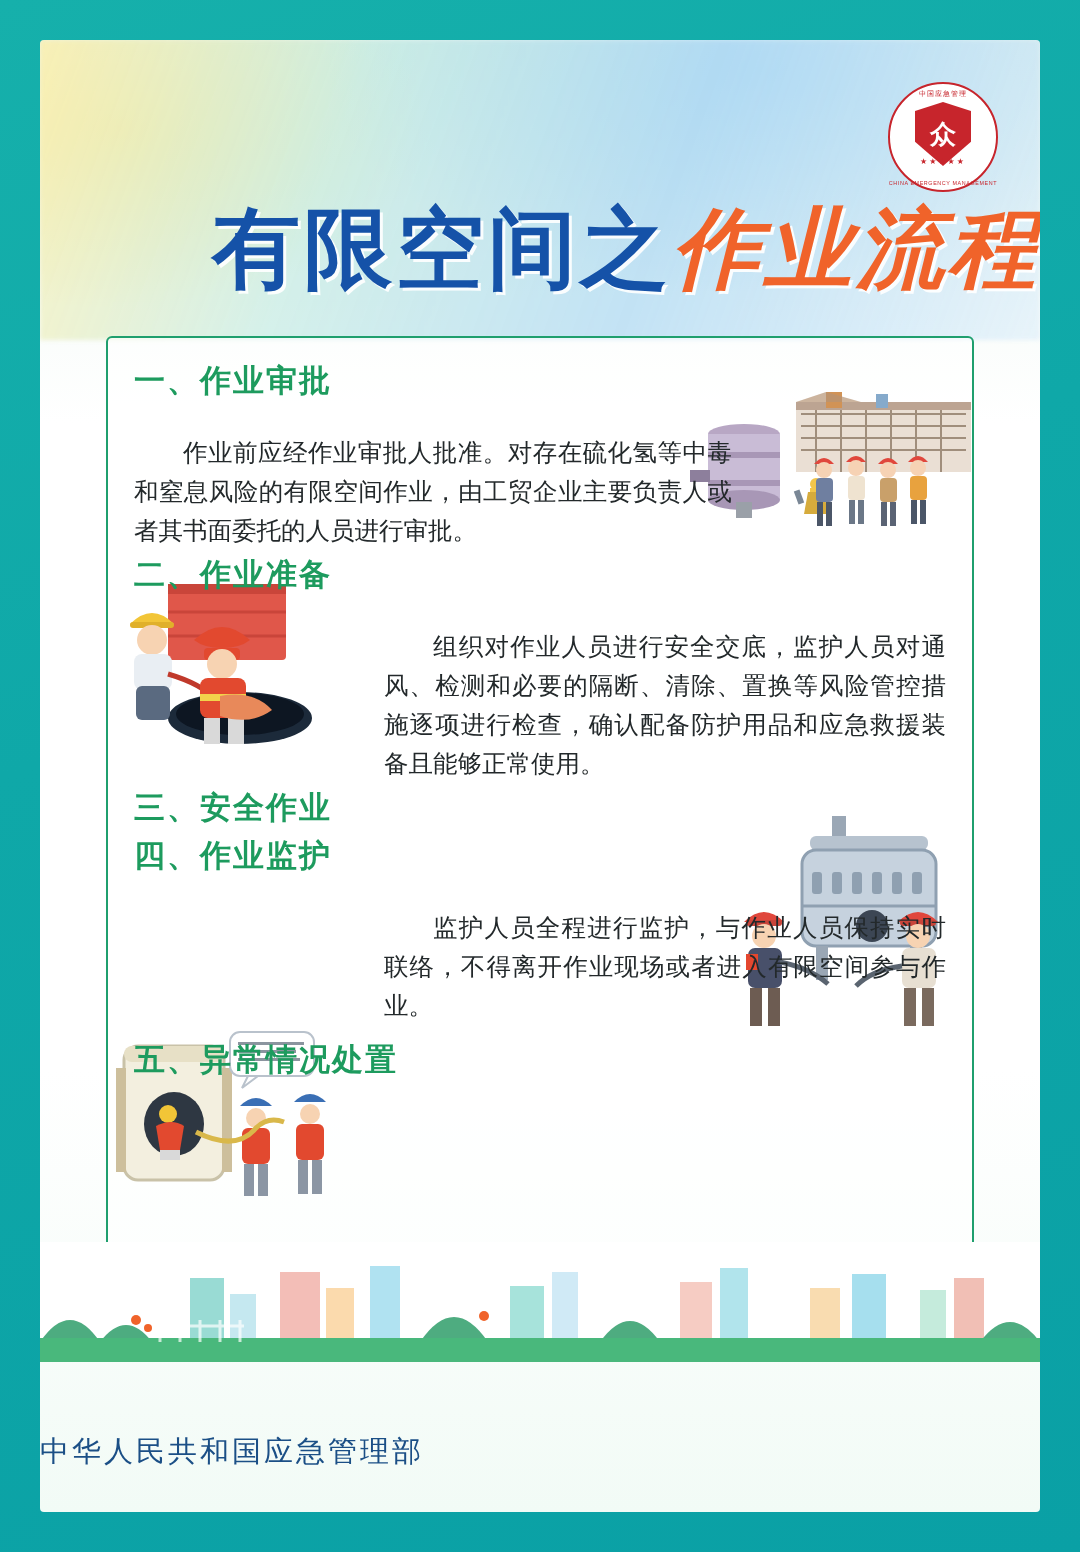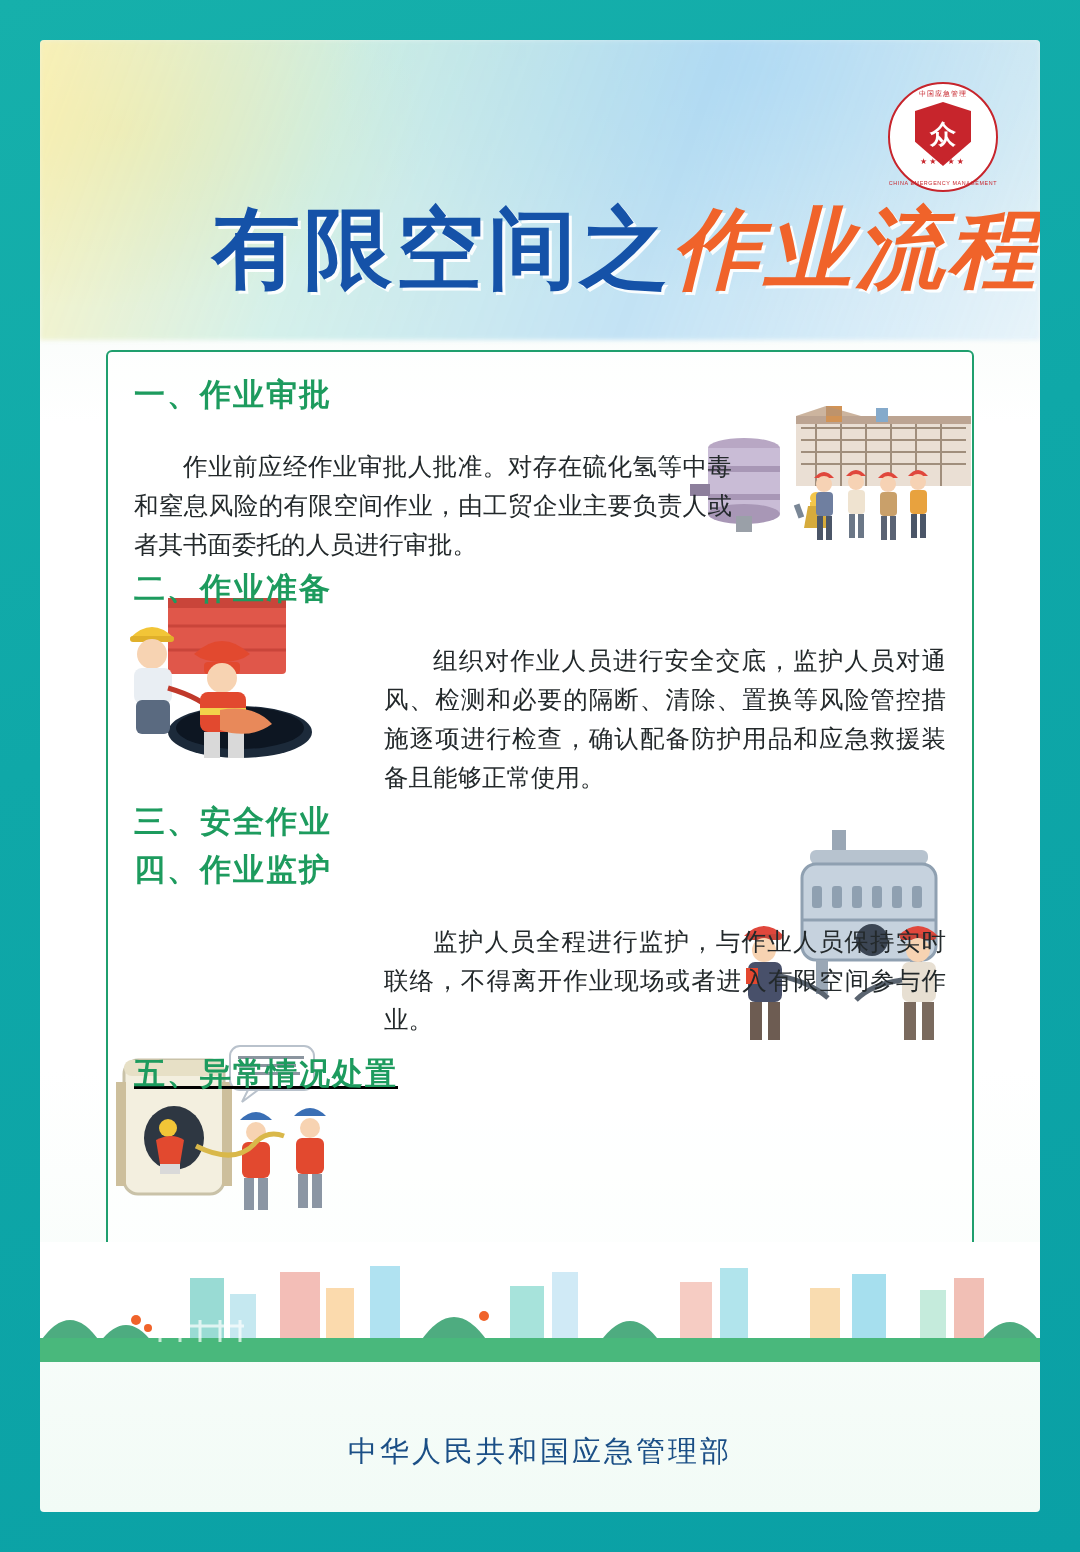--- a/index.html
+++ b/index.html
@@ -64,21 +64,21 @@
   .title .blue{
     color:#1552a8;
     text-shadow:3px 3px 0 rgba(255,255,255,.9);
   }
   .title .orange{
     color:#f0632a;font-style:italic;
     text-shadow:3px 3px 0 rgba(255,255,255,.9);
   }
   
   .frame{
-    position:absolute;left:66px;top:310px;width:868px;height:960px;
+    position:absolute;left:66px;top:296px;width:868px;height:960px;
     border:2px solid #1f9f6e;border-radius:6px;background:rgba(255,255,255,.55);
     box-sizing:border-box;padding:18px 26px 10px 26px;
   }
   .sec-h{
     color:#1d9b5e;font-size:31px;font-weight:700;letter-spacing:2px;
     margin:4px 0 6px 0;
     font-family:"DejaVu Sans","Liberation Sans",sans-serif;
   }
   .sec-h.indent{}
   .body-t{
@@ -95,21 +95,21 @@
   .ill.i1{right:-4px;top:54px;width:300px;height:160px;}
   .ill.i2{left:0px;top:240px;width:248px;height:180px;}
   .ill.i3{right:0px;top:472px;width:240px;height:232px;}
   .ill.i4{left:0px;top:690px;width:262px;height:178px;}
   
   .band{
     position:absolute;left:0;bottom:150px;width:1000px;height:120px;
     overflow:hidden;
   }
   .footer{
-    position:absolute;left:0;right:0;bottom:40px;text-align:center;
+    position:absolute;left:0;right:0;bottom:40px;text-align:left;
     color:#1b4f86;font-size:29px;letter-spacing:3px;font-weight:500;
     font-family:"DejaVu Sans","Liberation Sans",sans-serif;
   }
 </style>
 </head>
 <body>
 
 <div class="poster">
   <div class="card">
     <div class="topwash"></div>
@@ -312,21 +312,21 @@
           <rect x="18" y="70" width="10" height="34" fill="#8b96a4"></rect>
         </g>
         <path d="M88 104 q40 20 60 -4 q12 -12 28 -6" stroke="#d9b84a" stroke-width="5" fill="none"></path>
       </svg>
 
       <div class="row">
         <div class="sec-h indent">四、作业监护</div>
         <div class="body-t txt-right">监护人员全程进行监护，与作业人员保持实时联络，不得离开作业现场或者进入有限空间参与作业。</div>
       </div>
 
-      <div class="row" style="margin-top:14px;text-decoration:underline;">
+      <div class="row" style="margin-top:14px;">
         <div class="sec-h">五、异常情况处置</div>
       </div>
 
     </div>
 
     <svg class="band" viewBox="0 0 1000 120" preserveAspectRatio="none">
       <rect x="0" y="0" width="1000" height="120" fill="#ffffff"></rect>
       <g opacity=".9">
         <rect x="150" y="36" width="34" height="64" fill="#8fd8d0"></rect>
         <rect x="190" y="52" width="26" height="48" fill="#bfe6ef"></rect>

